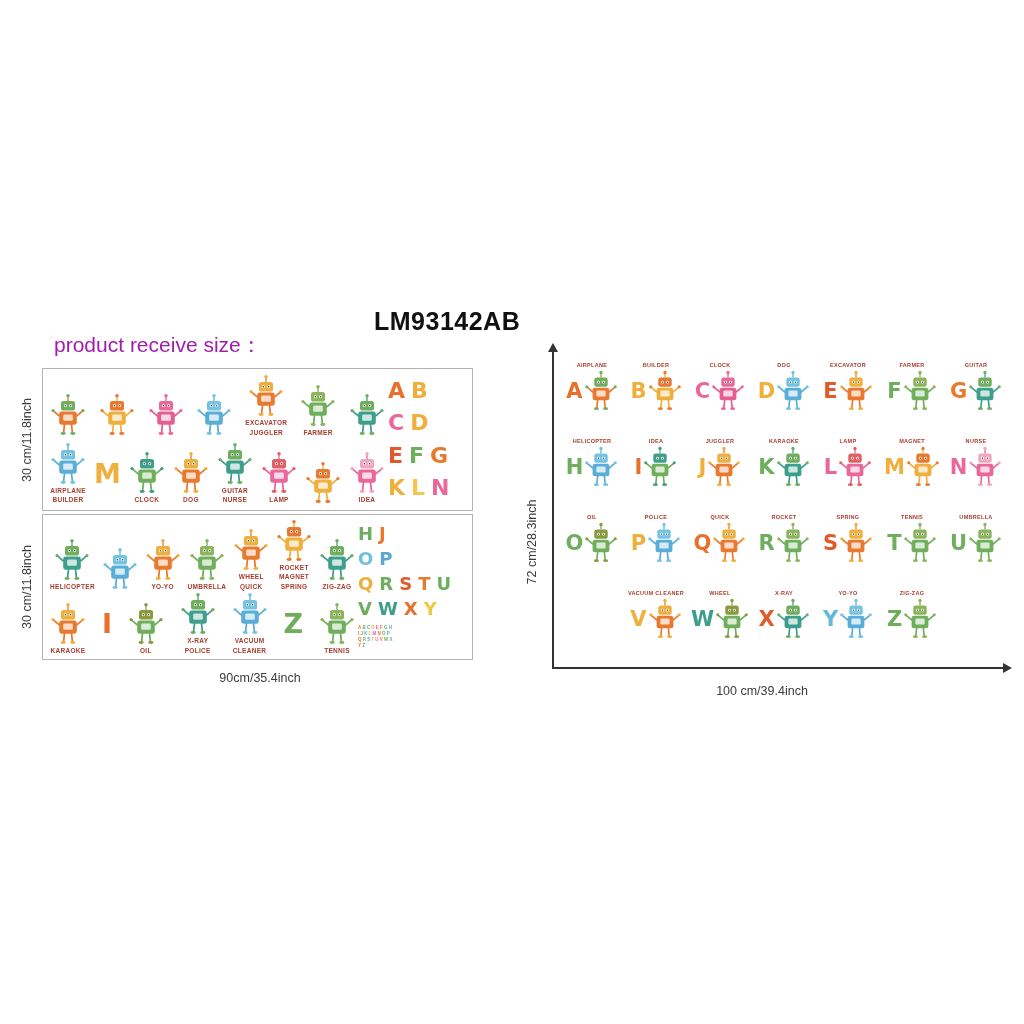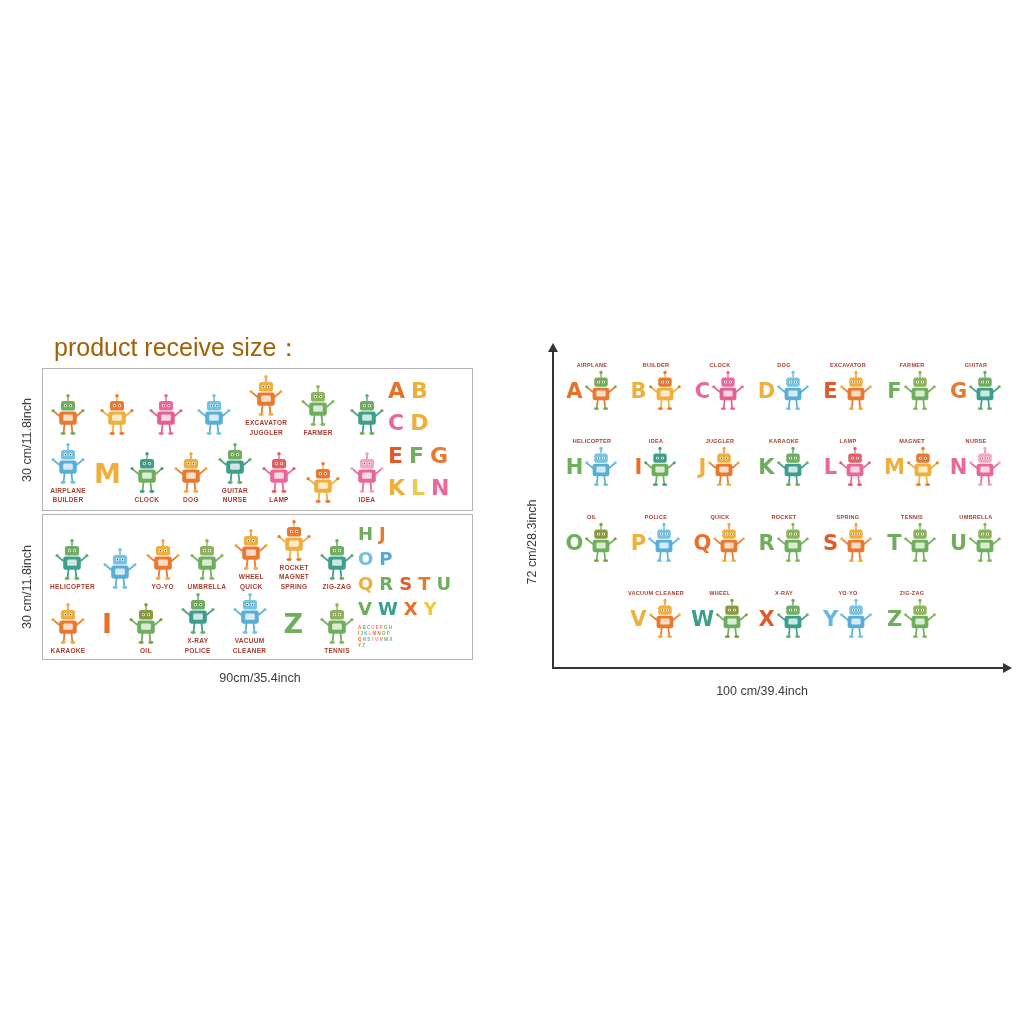--- a/index.html
+++ b/index.html
@@ -1,20 +1,20 @@
 <!DOCTYPE html>
 <html><head>
 <meta charset="utf-8">
 <style>
   html,body{margin:0;padding:0;background:#fff;}
   body{width:1024px;height:1024px;font-family:"Liberation Sans",sans-serif;position:relative;overflow:hidden;}
   #root{position:relative;width:1024px;height:1024px;background:#fff;}
   .abs{position:absolute;}
   .title{font-weight:bold;font-size:25px;color:#111;letter-spacing:.5px;}
-  .heading{font-size:25px;color:#a16207;}
+  .heading{font-size:21px;color:#a21caf;}
   .dim{font-size:12.5px;color:#3c3c3c;}
   .vlabel{position:absolute;width:150px;height:16px;text-align:center;transform:rotate(-90deg);}
   .ctr{text-align:center;}
   .sheet{position:absolute;left:42px;width:431px;border:1px solid #b3b3b3;background:#fff;box-sizing:border-box;display:flex;}
   .sheet-main{flex:1;display:flex;flex-direction:column;justify-content:space-around;padding:3px 0 3px 7px;min-width:0;}
   .srow{display:flex;align-items:flex-end;justify-content:space-between;padding-right:3px;}
   .cell{display:flex;flex-direction:column;align-items:center;gap:1px;}
   .lab{font-size:6.5px;font-weight:bold;color:#a63d2f;letter-spacing:.3px;line-height:1.3;text-align:left;text-transform:uppercase;}
   .biglet{font-weight:bold;font-family:"DejaVu Sans",sans-serif;font-size:27px;line-height:1;align-self:center;}
   .letcol{display:flex;flex-direction:column;justify-content:space-around;align-items:flex-start;padding:6px 4px 6px 0;}
@@ -32,20 +32,21 @@
   .ritem{position:relative;display:flex;flex-direction:column;align-items:center;justify-content:flex-start;padding-top:1px;}
   .rlab{font-size:5.5px;font-weight:bold;color:#a63d2f;letter-spacing:.3px;line-height:1.2;text-align:center;max-width:58px;text-transform:uppercase;height:8px;}
   .rrow{display:flex;align-items:center;}
   .rletter{font-weight:bold;font-family:"DejaVu Sans",sans-serif;font-size:21px;line-height:.9;margin-right:1px;}
 </style>
 </head>
 <body>
 
 <div id="root">
 
+  <div class="abs title" style="left:374px;top:307px;">LM93142AB</div>
 
   <div class="abs heading" style="left:54px;top:331px;">product receive size：</div>
 
   <div class="sheet s1" style="top:368px;height:143px;">
     <div class="sheet-main">
         <div class="srow">
           <div class="cell">
             <svg viewBox="0 0 40 50" width="36" height="44">
               <line x1="20" y1="3" x2="20" y2="9" stroke="#e8792f" stroke-width="1.5"></line>
               <circle cx="20" cy="3" r="2" fill="#6fae5c"></circle>

